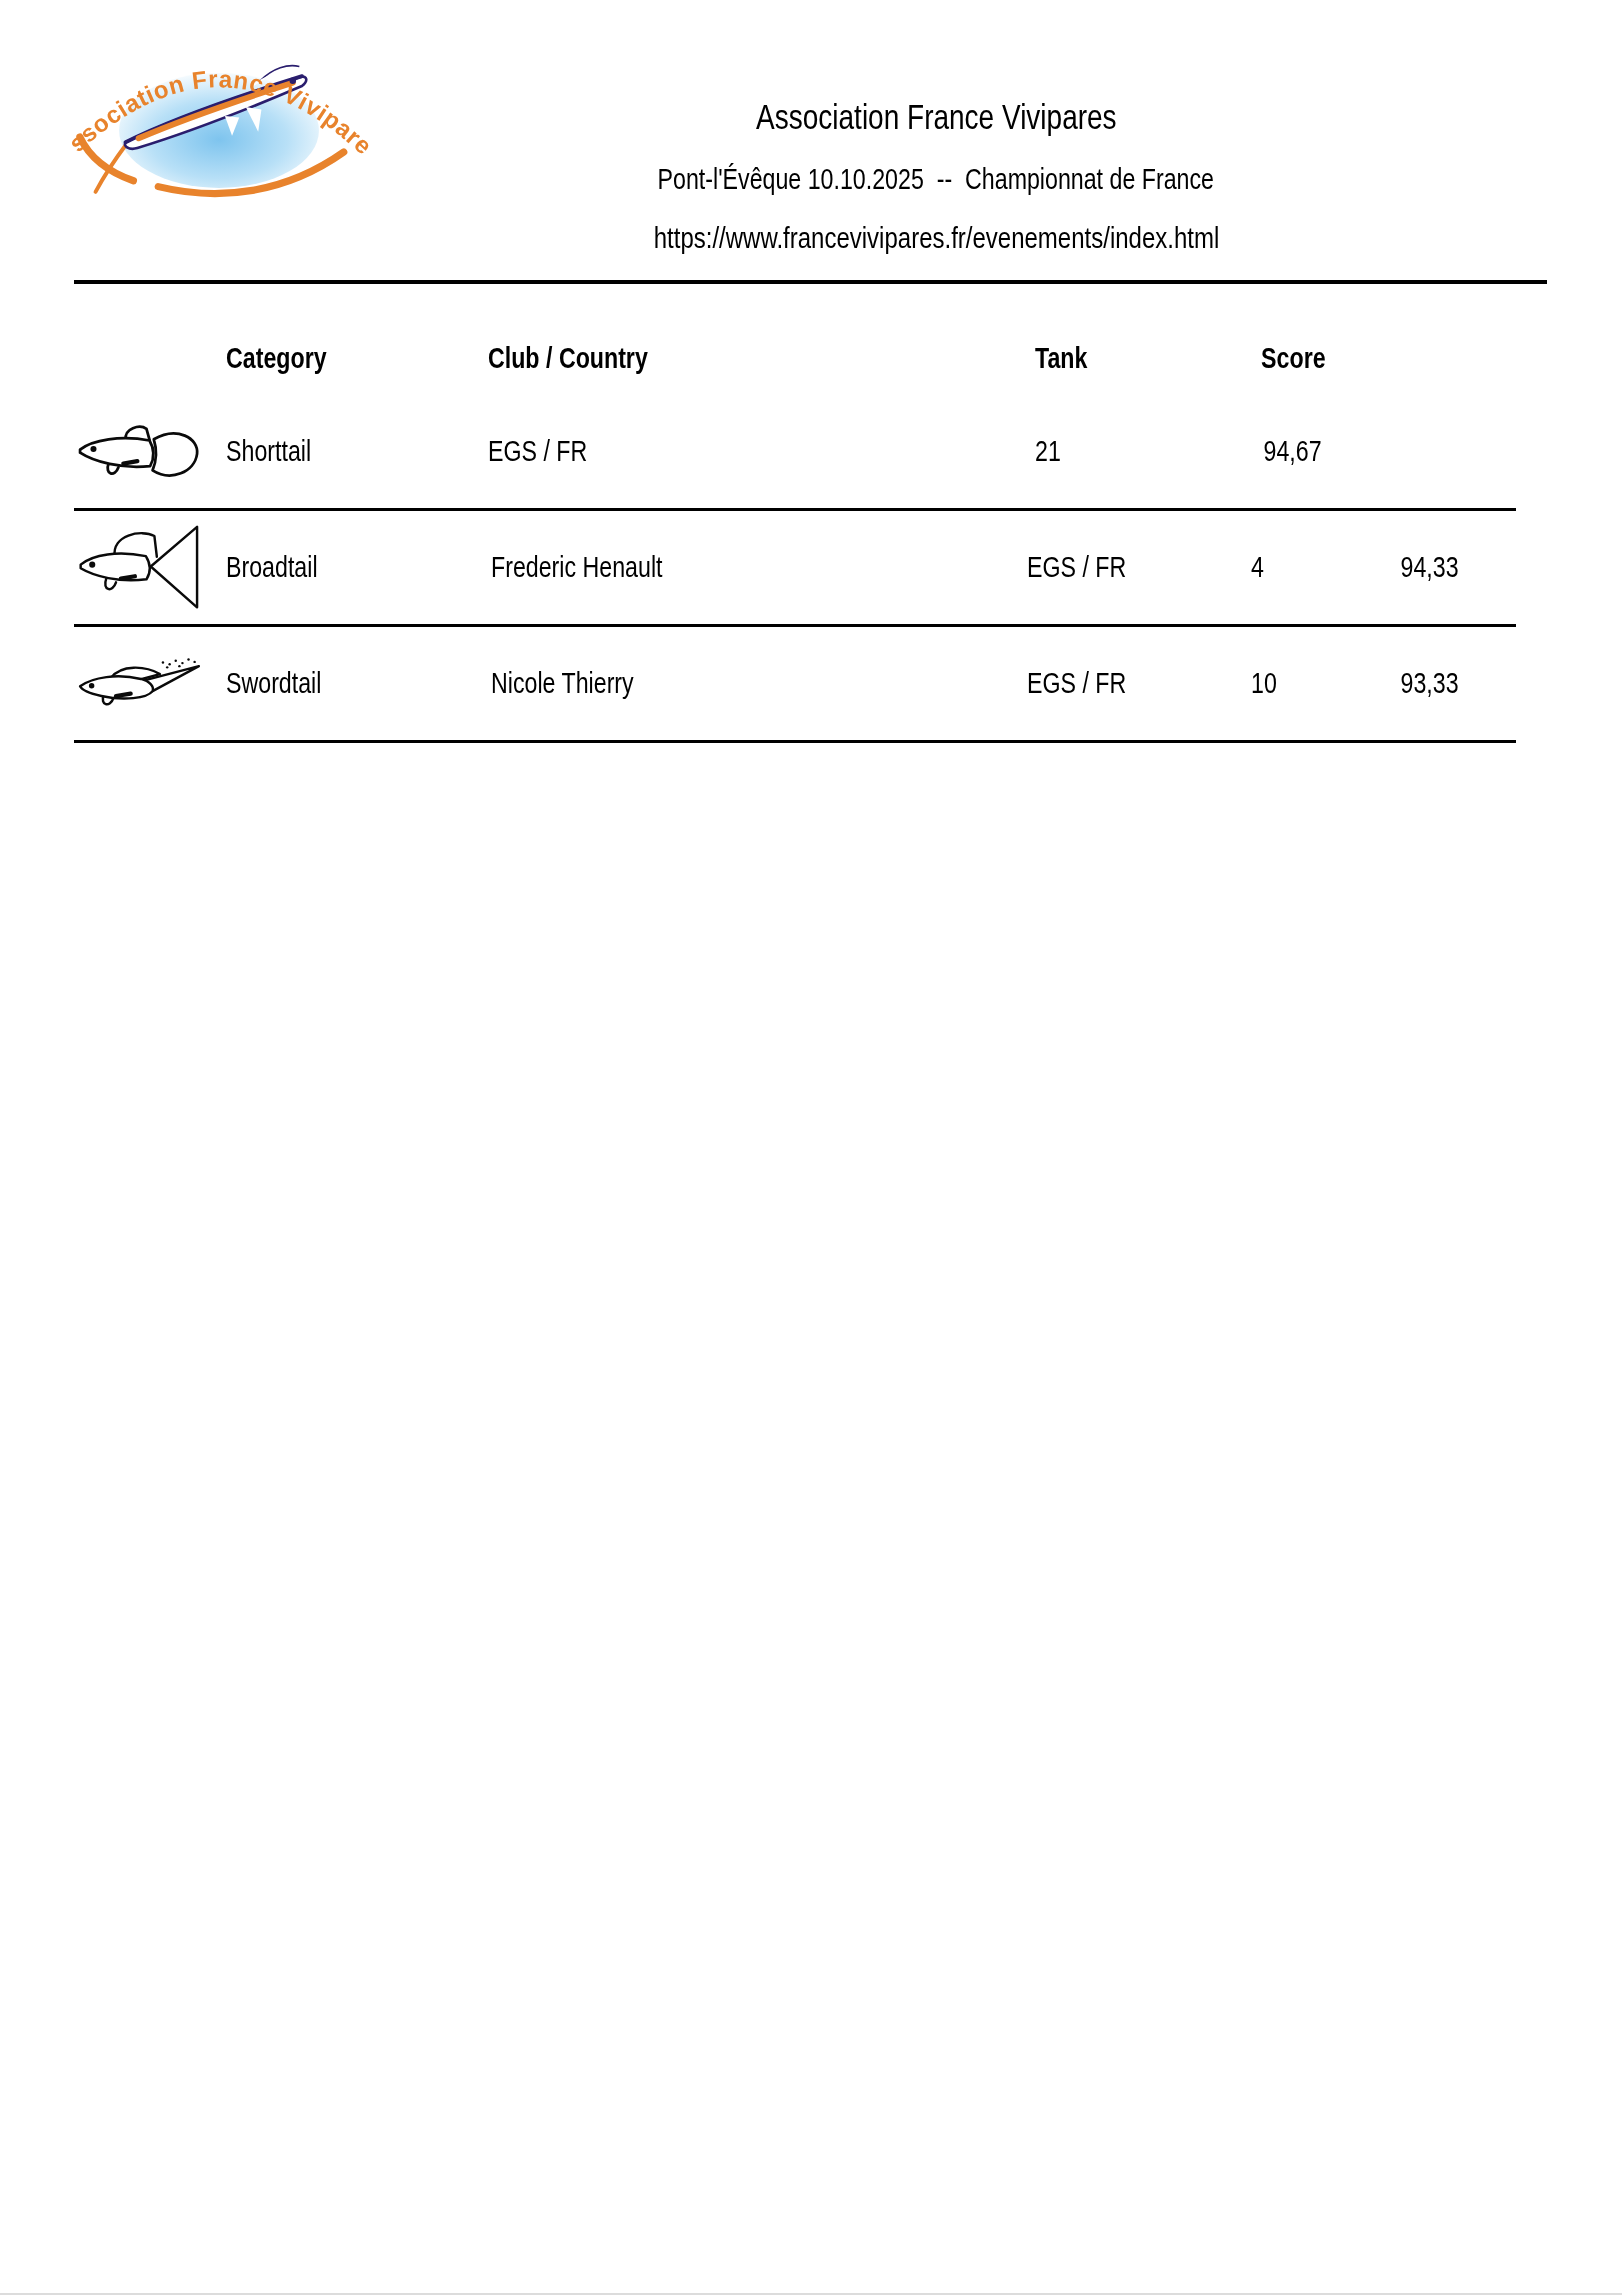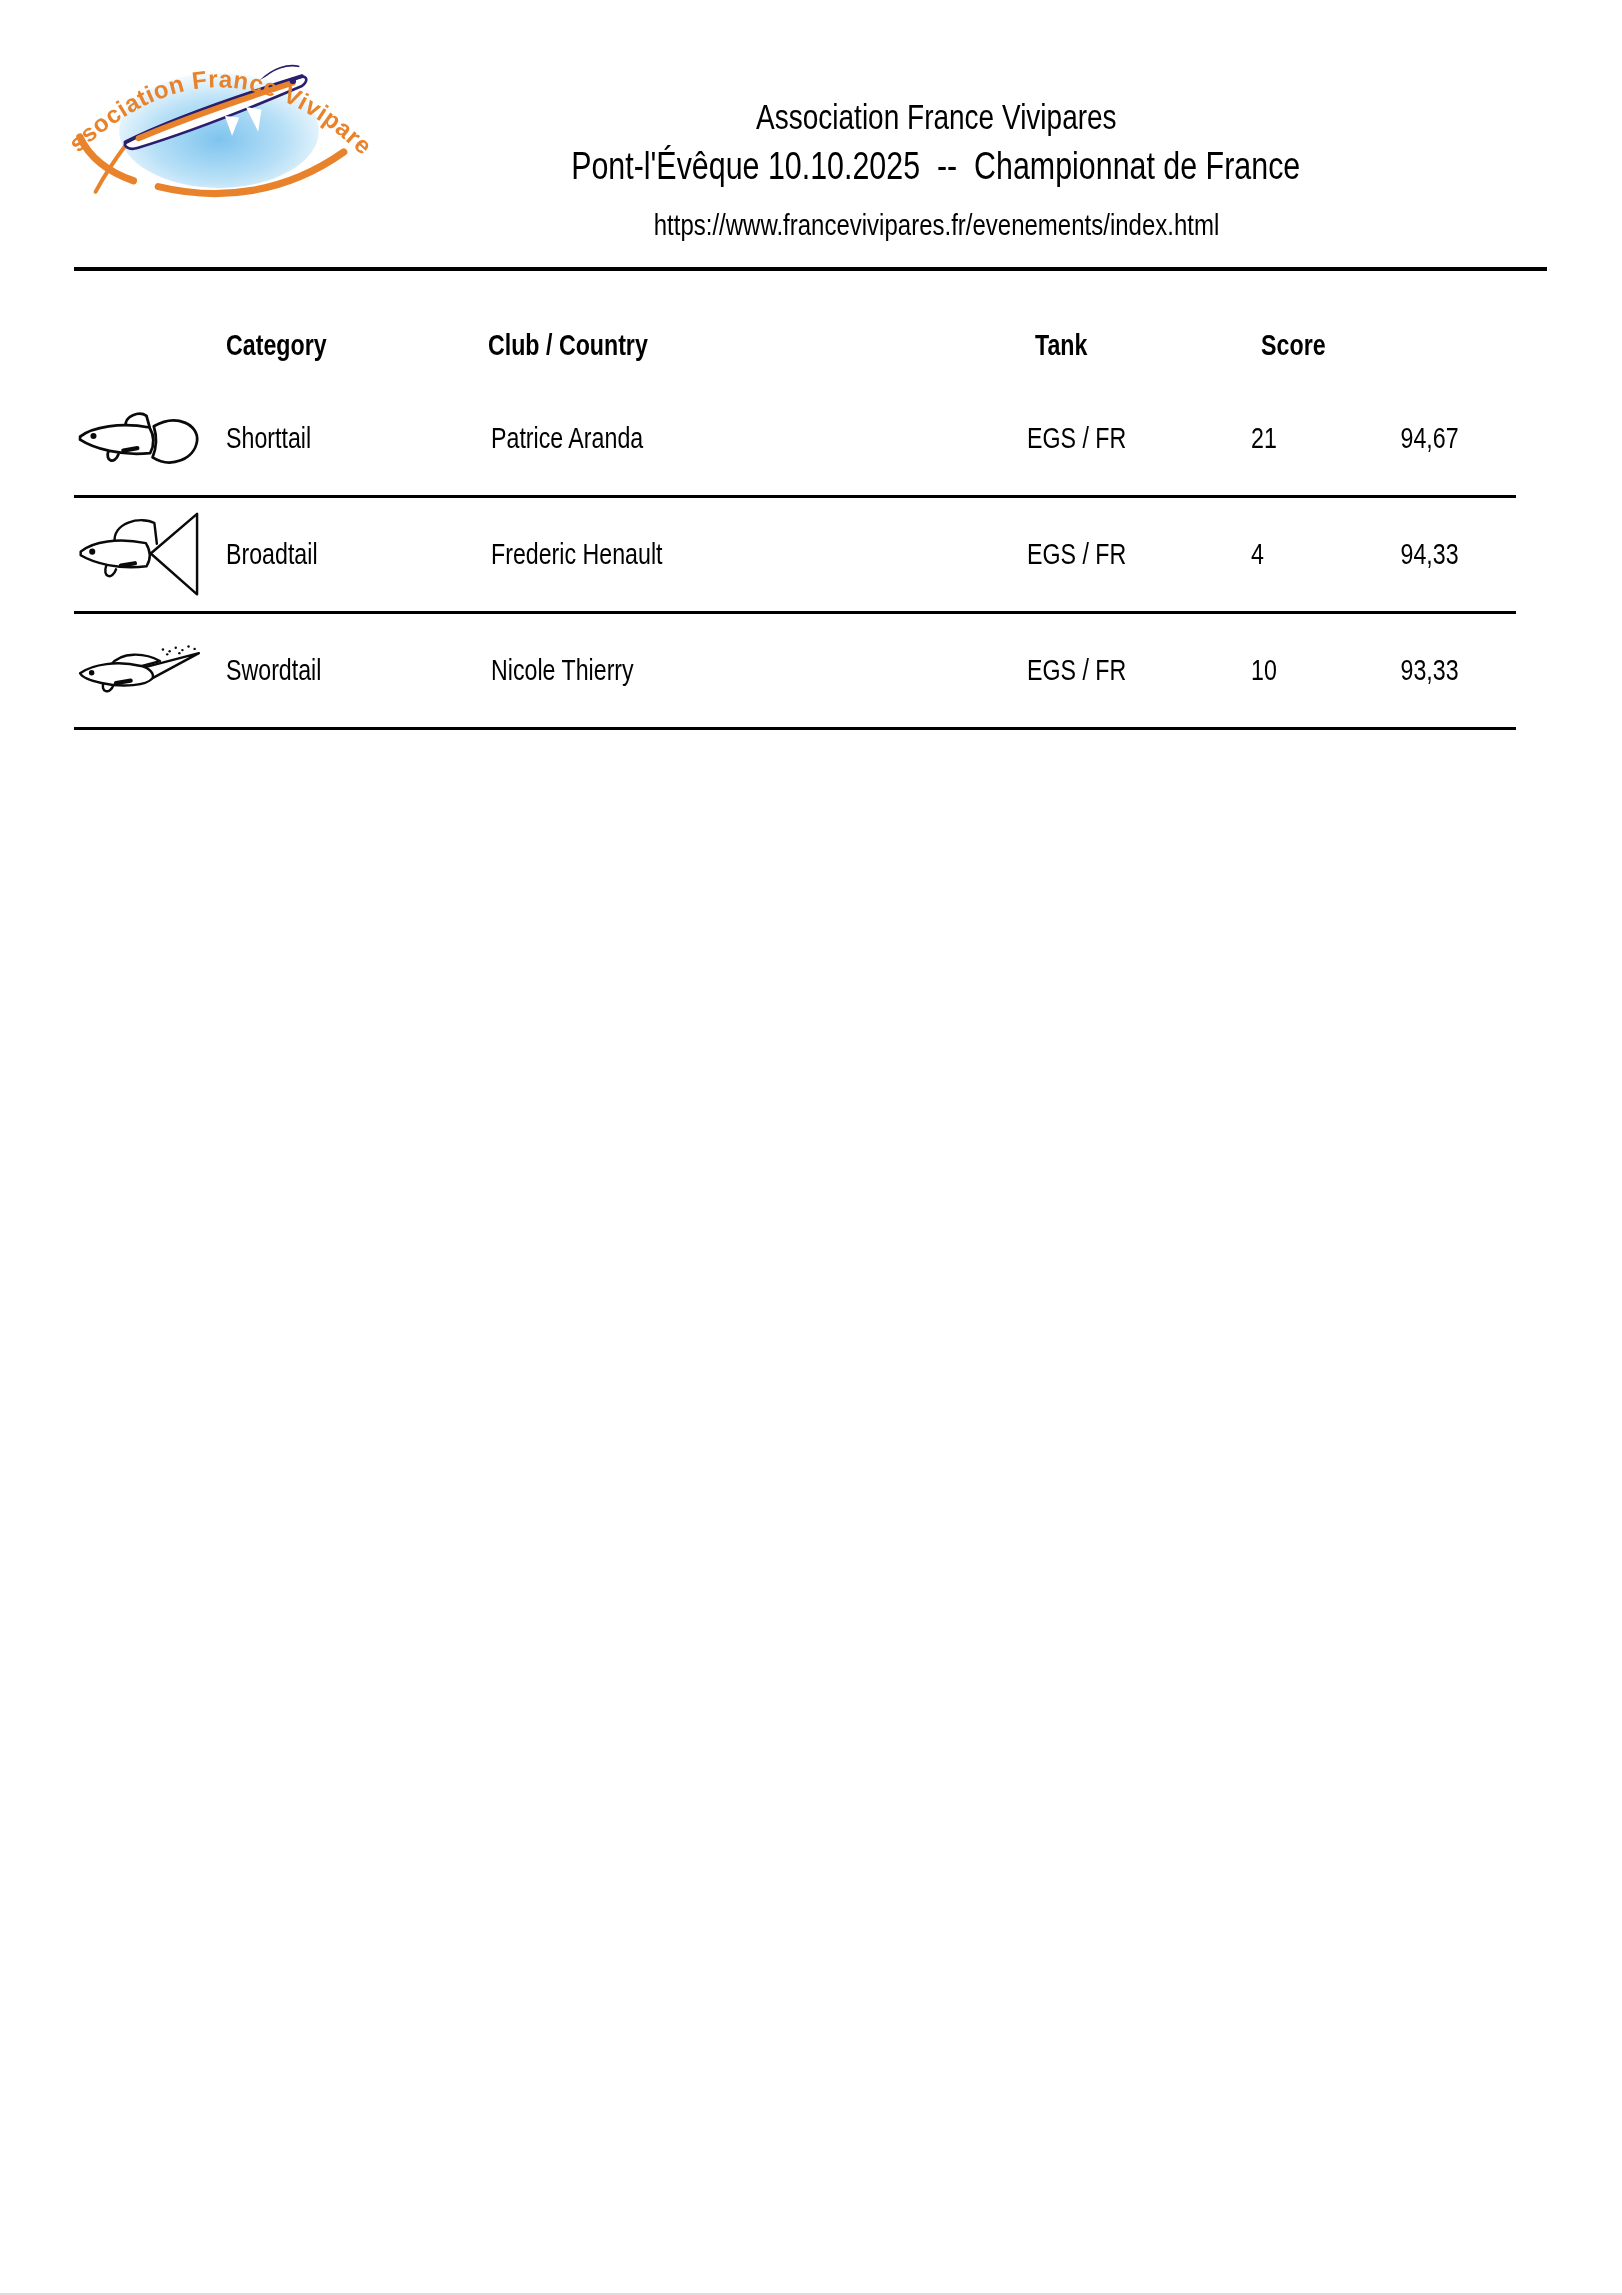--- a/index.html
+++ b/index.html
@@ -18,21 +18,21 @@
   .cond   { display: inline-block; transform: scaleX(0.8); transform-origin: center center; white-space: pre; }
   .cond-l { transform-origin: left center; }
   .cond-r { transform-origin: right center; }
 
   
   .hdr { position: relative; }
   .logo { position: absolute; left: 60px; top: 39px; width: 318px; height: 162px; }
   .hdr-text { margin-left: 380px; margin-right: 131px; text-align: center; padding-top: 75px; }
   .title    { font-size: 73px; font-weight: bold; line-height: 80px; }
   .subtitle { font-size: 35px;  line-height: 41px; margin-top: 21px; }
-  .event    { font-size: 38px;  line-height: 35px; margin-top: 12px; text-align: center; }
+  .event    { font-size: 29px;  line-height: 35px; margin-top: 25px; text-align: center; }
   .url      { font-size: 30px;  line-height: 35px; margin-top: 23px; }
   .divider  { margin: 25px 0 0 74px; width: 1473px; height: 3.9px; background: #000; }
 
   
   .section-title { text-align: center; font-size: 41px; font-weight: bold; line-height: 46px; margin: 46px 0 0 0; }
 
   
   .tbl { margin: 39px 0 0 74px; width: 1442px; }
   .trow {
     display: grid;
@@ -122,21 +122,20 @@
             <path d="M126,30 C164,8 200,28 197,54 C193,84 154,100 124,81 C131,64 131,46 126,30 Z"></path>
             <path d="M80,31 C77,12 103,5 114,13 L119,31"></path>
             <path d="M52,69 C45,88 62,93 68,76"></path>
             <path d="M5,47 C25,31 72,23 119,32 C127,46 127,61 120,74 C73,79 28,67 5,52 Z"></path>
             <path d="M76,70 L99,66" stroke-width="7"></path>
           </g>
           <circle cx="27" cy="46" r="5" fill="#0a0a0a"></circle>
         </svg>
       </div>
       <div class="c-cat"><span class="cond cond-l">Shorttail</span></div>
-      <div class="c-brd"><span class="cond cond-l">Patrice Aranda</span></div>
       <div class="c-club"><span class="cond cond-l">EGS / FR</span></div>
       <div class="c-tank"><span class="cond cond-l">21</span></div>
       <div class="c-score"><span class="cond cond-r">94,67</span></div>
     </div>
 
     <div class="trow tdata">
       <div class="c-icon">
         <svg class="fish fish-broad" viewBox="0 0 210 150">
           <g fill="#FFFFFF" stroke="#0a0a0a" stroke-width="4" stroke-linejoin="round" stroke-linecap="round">
             <path d="M121,73 L197,8 L197,140 Z"></path>

